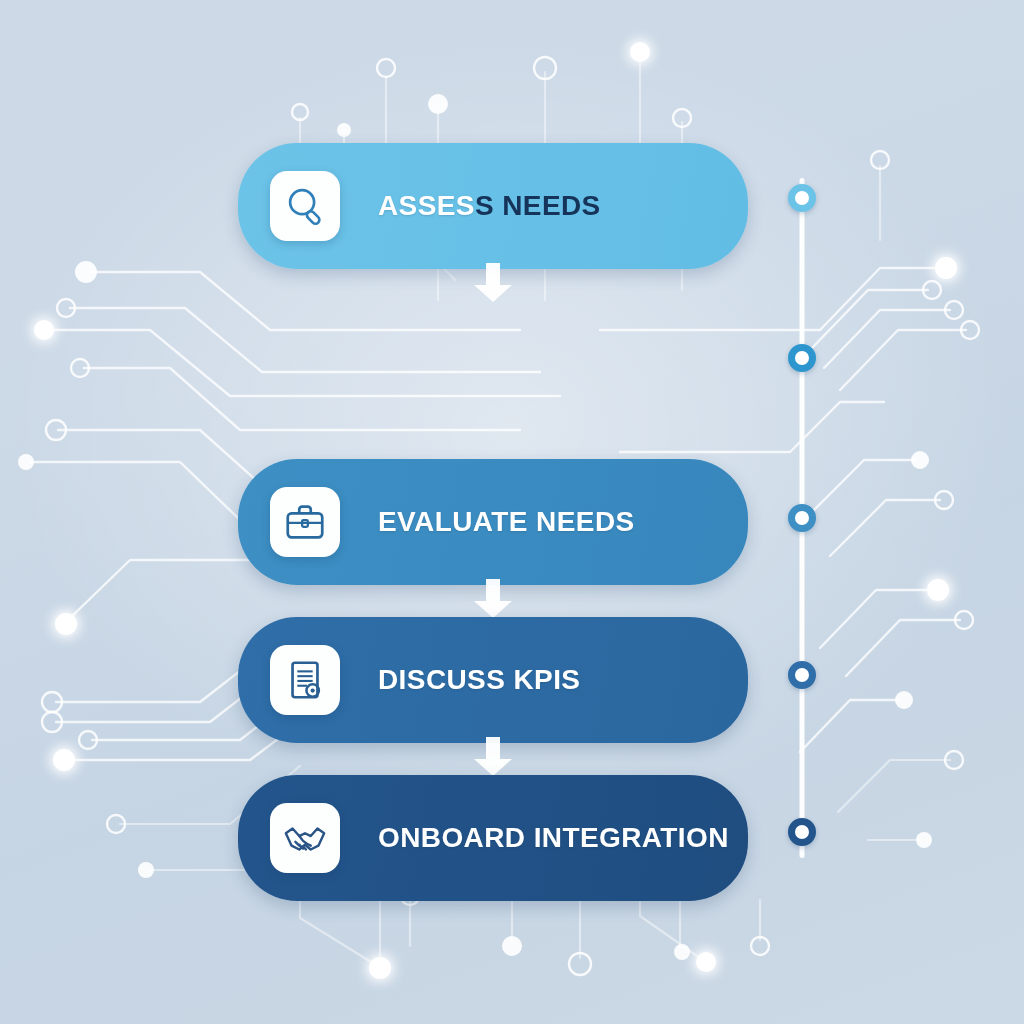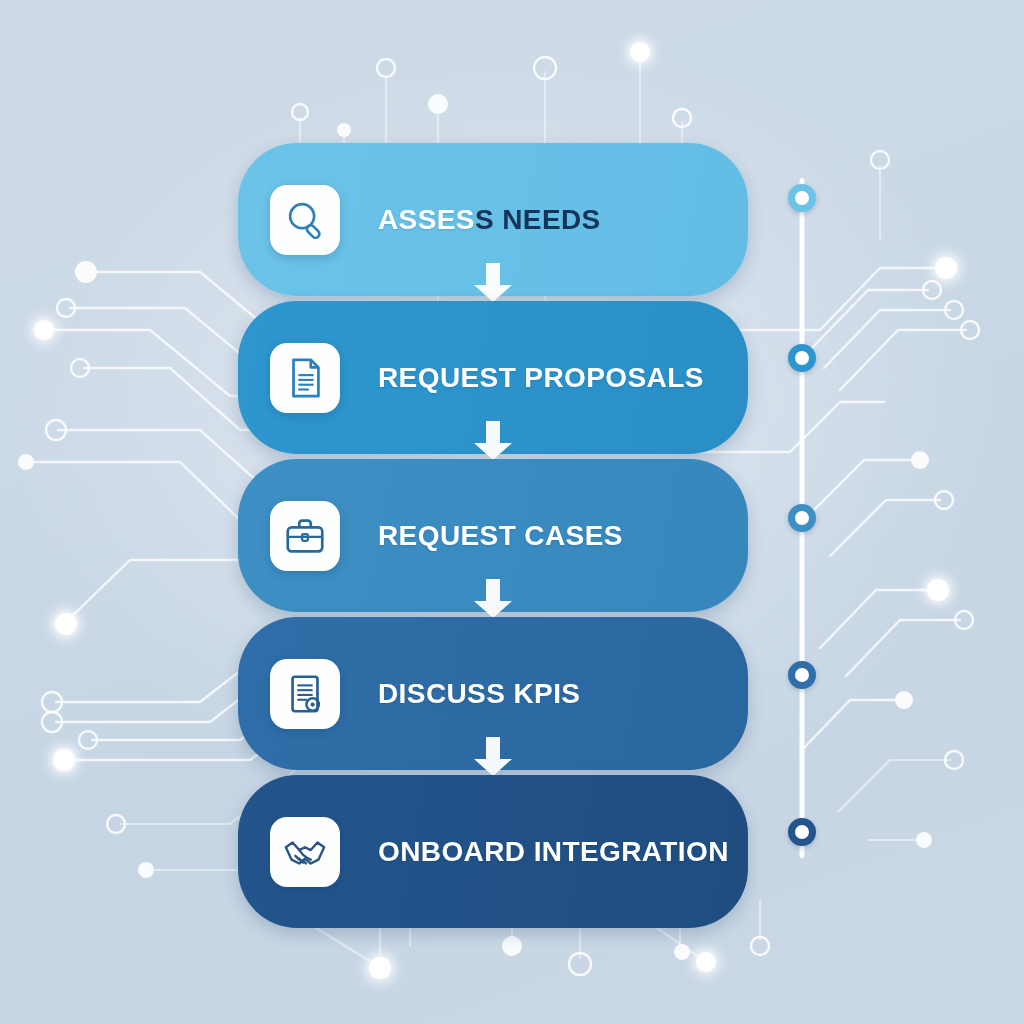--- a/index.html
+++ b/index.html
@@ -70,21 +70,21 @@
   .step-row {
     position: absolute;
     left: 0;
     width: 510px;
     height: 118px;
   }
 
   .bar {
     position: relative;
     width: 510px;
-    height: 153px;
+    height: 126px;
     border-radius: 59px;
     box-shadow: 0 6px 16px rgba(30,70,110,0.22);
     display: flex;
     align-items: center;
   }
 
   .icon-tile {
     position: absolute;
     left: 32px;
     top: 50%;
@@ -283,52 +283,32 @@
           <span>ASSES</span><span class="alt">S NEEDS</span>
         </span>
       </div>
       <span class="arrow" style="top:120px;">
         <svg viewBox="0 0 42 40" xmlns="http://www.w3.org/2000/svg">
           <path d="M14 0 H28 V22 H40 L21 39 L2 22 H14 Z" fill="#ffffff" opacity="0.96"></path>
         </svg>
       </span>
     </div>
 
-    <div class="step-row" style="top:158px;">
-      <div class="bar" style="background:linear-gradient(100deg,#2e96ce 0%,#2a8fc7 100%);">
-        <span class="icon-tile">
-          <svg viewBox="0 0 48 48" xmlns="http://www.w3.org/2000/svg">
-            <path d="M12 5 H30 L38 13 V43 H12 Z" fill="none" stroke="#2a7fbd" stroke-width="2.8" stroke-linejoin="round"></path>
-            <path d="M30 5 V13 H38" fill="none" stroke="#2a7fbd" stroke-width="2.8" stroke-linejoin="round"></path>
-            <line x1="17" y1="21" x2="33" y2="21" stroke="#2a7fbd" stroke-width="2.2"></line>
-            <line x1="17" y1="26" x2="33" y2="26" stroke="#2a7fbd" stroke-width="2.2"></line>
-            <line x1="17" y1="31" x2="33" y2="31" stroke="#2a7fbd" stroke-width="2.2"></line>
-            <line x1="17" y1="36" x2="28" y2="36" stroke="#2a7fbd" stroke-width="2.2"></line>
-          </svg>
-        </span>
-        <span class="step-label">REQUEST PROPOSALS</span>
-      </div>
-      <span class="arrow" style="top:120px;">
-        <svg viewBox="0 0 42 40" xmlns="http://www.w3.org/2000/svg">
-          <path d="M14 0 H28 V22 H40 L21 39 L2 22 H14 Z" fill="#ffffff" opacity="0.96"></path>
-        </svg>
-      </span>
-    </div>
 
     <div class="step-row" style="top:316px;">
       <div class="bar" style="background:linear-gradient(100deg,#3d8fc4 0%,#3787bd 100%);">
         <span class="icon-tile">
           <svg viewBox="0 0 48 48" xmlns="http://www.w3.org/2000/svg">
             <rect x="6" y="15" width="36" height="25" rx="4" fill="none" stroke="#28699e" stroke-width="2.8"></rect>
             <path d="M18 15 V11 a3 3 0 0 1 3-3 h6 a3 3 0 0 1 3 3 v4" fill="none" stroke="#28699e" stroke-width="2.8"></path>
             <line x1="6" y1="25" x2="42" y2="25" stroke="#28699e" stroke-width="2.4"></line>
             <rect x="21" y="22" width="6" height="7" rx="1.4" fill="none" stroke="#28699e" stroke-width="2.4"></rect>
           </svg>
         </span>
-        <span class="step-label">REQUEST CASES</span>
+        <span class="step-label">EVALUATE NEEDS</span>
       </div>
       <span class="arrow" style="top:120px;">
         <svg viewBox="0 0 42 40" xmlns="http://www.w3.org/2000/svg">
           <path d="M14 0 H28 V22 H40 L21 39 L2 22 H14 Z" fill="#ffffff" opacity="0.96"></path>
         </svg>
       </span>
     </div>
 
     <div class="step-row" style="top:474px;">
       <div class="bar" style="background:linear-gradient(100deg,#2f6ea8 0%,#2b679f 100%);text-decoration:underline;">

